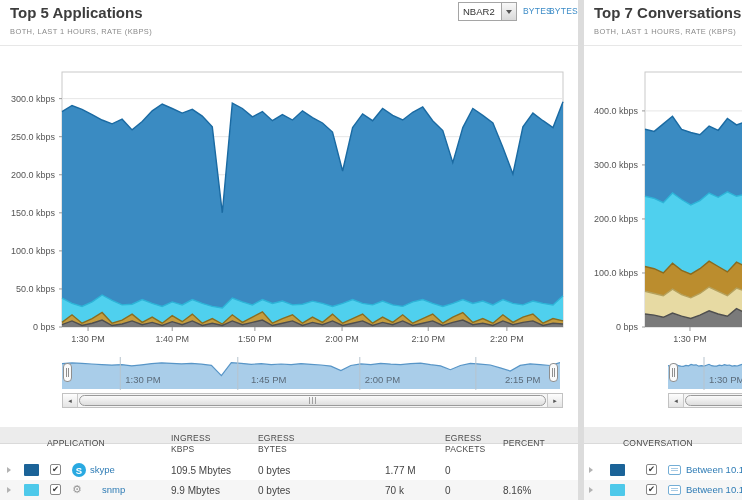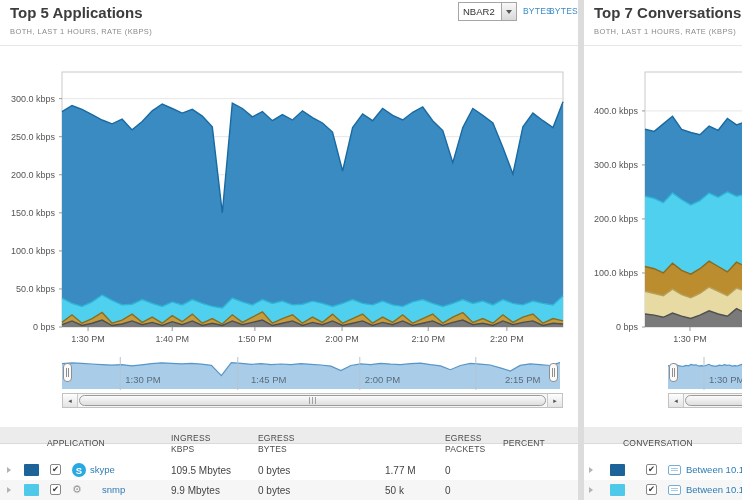--- a/index.html
+++ b/index.html
@@ -176,22 +176,23 @@
           <div class="td" style="left: 445px; width: 72px;">0</div>
         </div>
         <div class="tr alt" style="top: 53px;">
           <div class="expand-arrow" style="left: 7px;"></div>
           <div class="swatch" style="left: 24px; background: rgb(78, 201, 234);"></div>
           <div class="cbx" style="left: 50px;">✔</div>
           <div class="gear-ic" style="left: 72px;">⚙</div>
           <div class="rowlink" style="left: 90px; margin-left: 12px;">snmp</div>
           <div class="td" style="left: 171px; width: 68px; text-align: center;">9.9 Mbytes</div>
           <div class="td" style="left: 258px; width: 64px;">0 bytes</div>
-          <div class="td" style="left: 385px; width: 72px;">50 k</div>
+          <div class="td" style="left: 385px; width: 72px;">70 k</div>
           <div class="td" style="left: 445px; width: 72px;">0</div>
+          <div class="td" style="left: 503px; width: 82px;">8.16%</div>
         </div>
       </div>
   </div>
 
   <div class="panel panel-right">
     <div class="panel-title">Top 7 Conversations</div>
     <div class="panel-sub">BOTH, LAST 1 HOURS, RATE (KBPS)</div>
     <div class="hdr-divider"></div>
 
     <svg id="chart-svg-1" width="420" height="300" style="position:absolute;left:0;top:46px">

